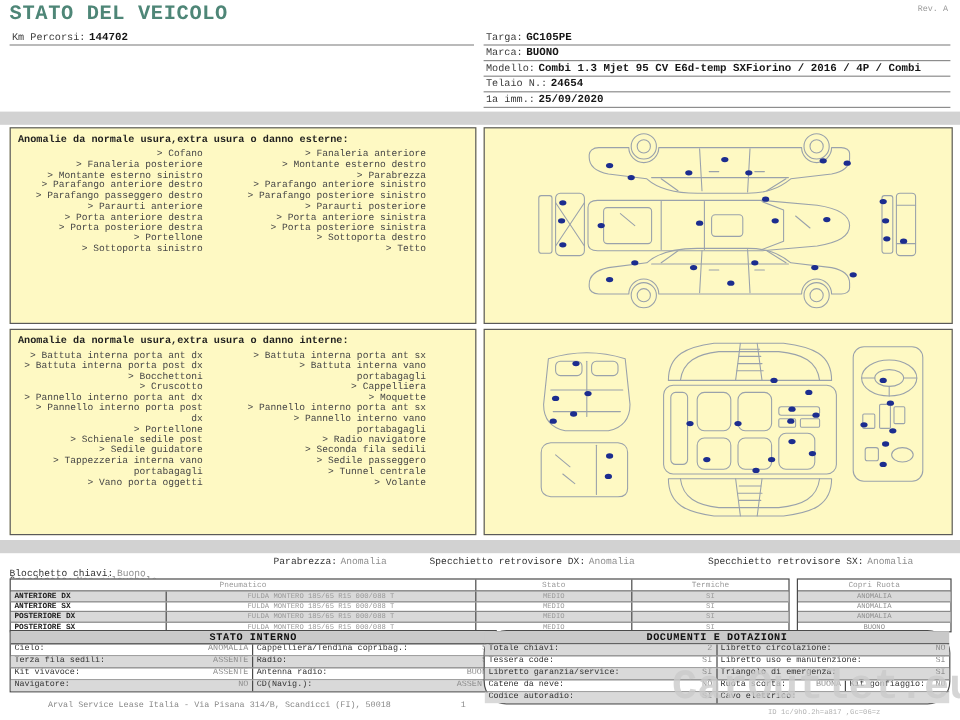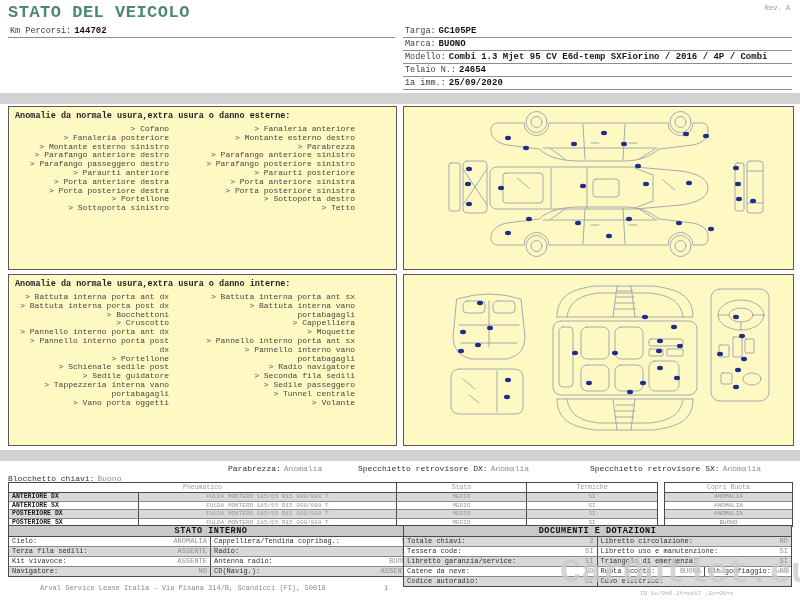--- a/index.html
+++ b/index.html
@@ -64,21 +64,21 @@
            box-sizing:border-box; background:#fff; }
   .copri-head { height:9px; line-height:9px; text-align:center; color:#9a9a9a; font-size:6.5px;
                 border-bottom:1px solid #4a4a4a; }
   .copri-row { height:7.5px; line-height:7.5px; text-align:center; font-size:6px;
                color:var(--valgray,#8f8f8f); border-bottom:1px solid #8a8a8a; }
   .copri-rows div.copri-row:last-child { border-bottom:none; }
   .copri-rows div.copri-row:nth-of-type(odd) { background:var(--rowgray,#d9d9d9); }
 
   .btable { position:absolute; border:1px solid #4a4a4a; box-sizing:border-box; background:#fff; font-size:7px; }
   .si-table  { left:8px;  top:525px; width:406px; }
-  .doc-table { left:403px; top:525px; width:389px; }
+  .doc-table { left:403px; top:525px; width:389px;border-radius:19px; }
   .tbl-head { height:10px; line-height:10px; background:#c9c9c9; text-align:center;
               font-weight:bold; font-size:8.5px; color:#101010; letter-spacing:.5px;
               border-bottom:1px solid #4a4a4a; }
   .trow { display:flex; height:9px; line-height:9px; border-bottom:1px solid #8a8a8a; }
   .btable .trow:last-child { border-bottom:none; }
   .si-table  .trow:nth-of-type(odd)  { background:var(--rowgray,#d9d9d9); }
   .doc-table .trow:nth-of-type(even) { background:var(--rowgray,#d9d9d9); }
   .half { width:50%; display:flex; padding:0 3px; box-sizing:border-box; overflow:hidden; }
   .half.lft { border-right:1px solid #4a4a4a; }
   .hl { color:#333; white-space:nowrap; }

